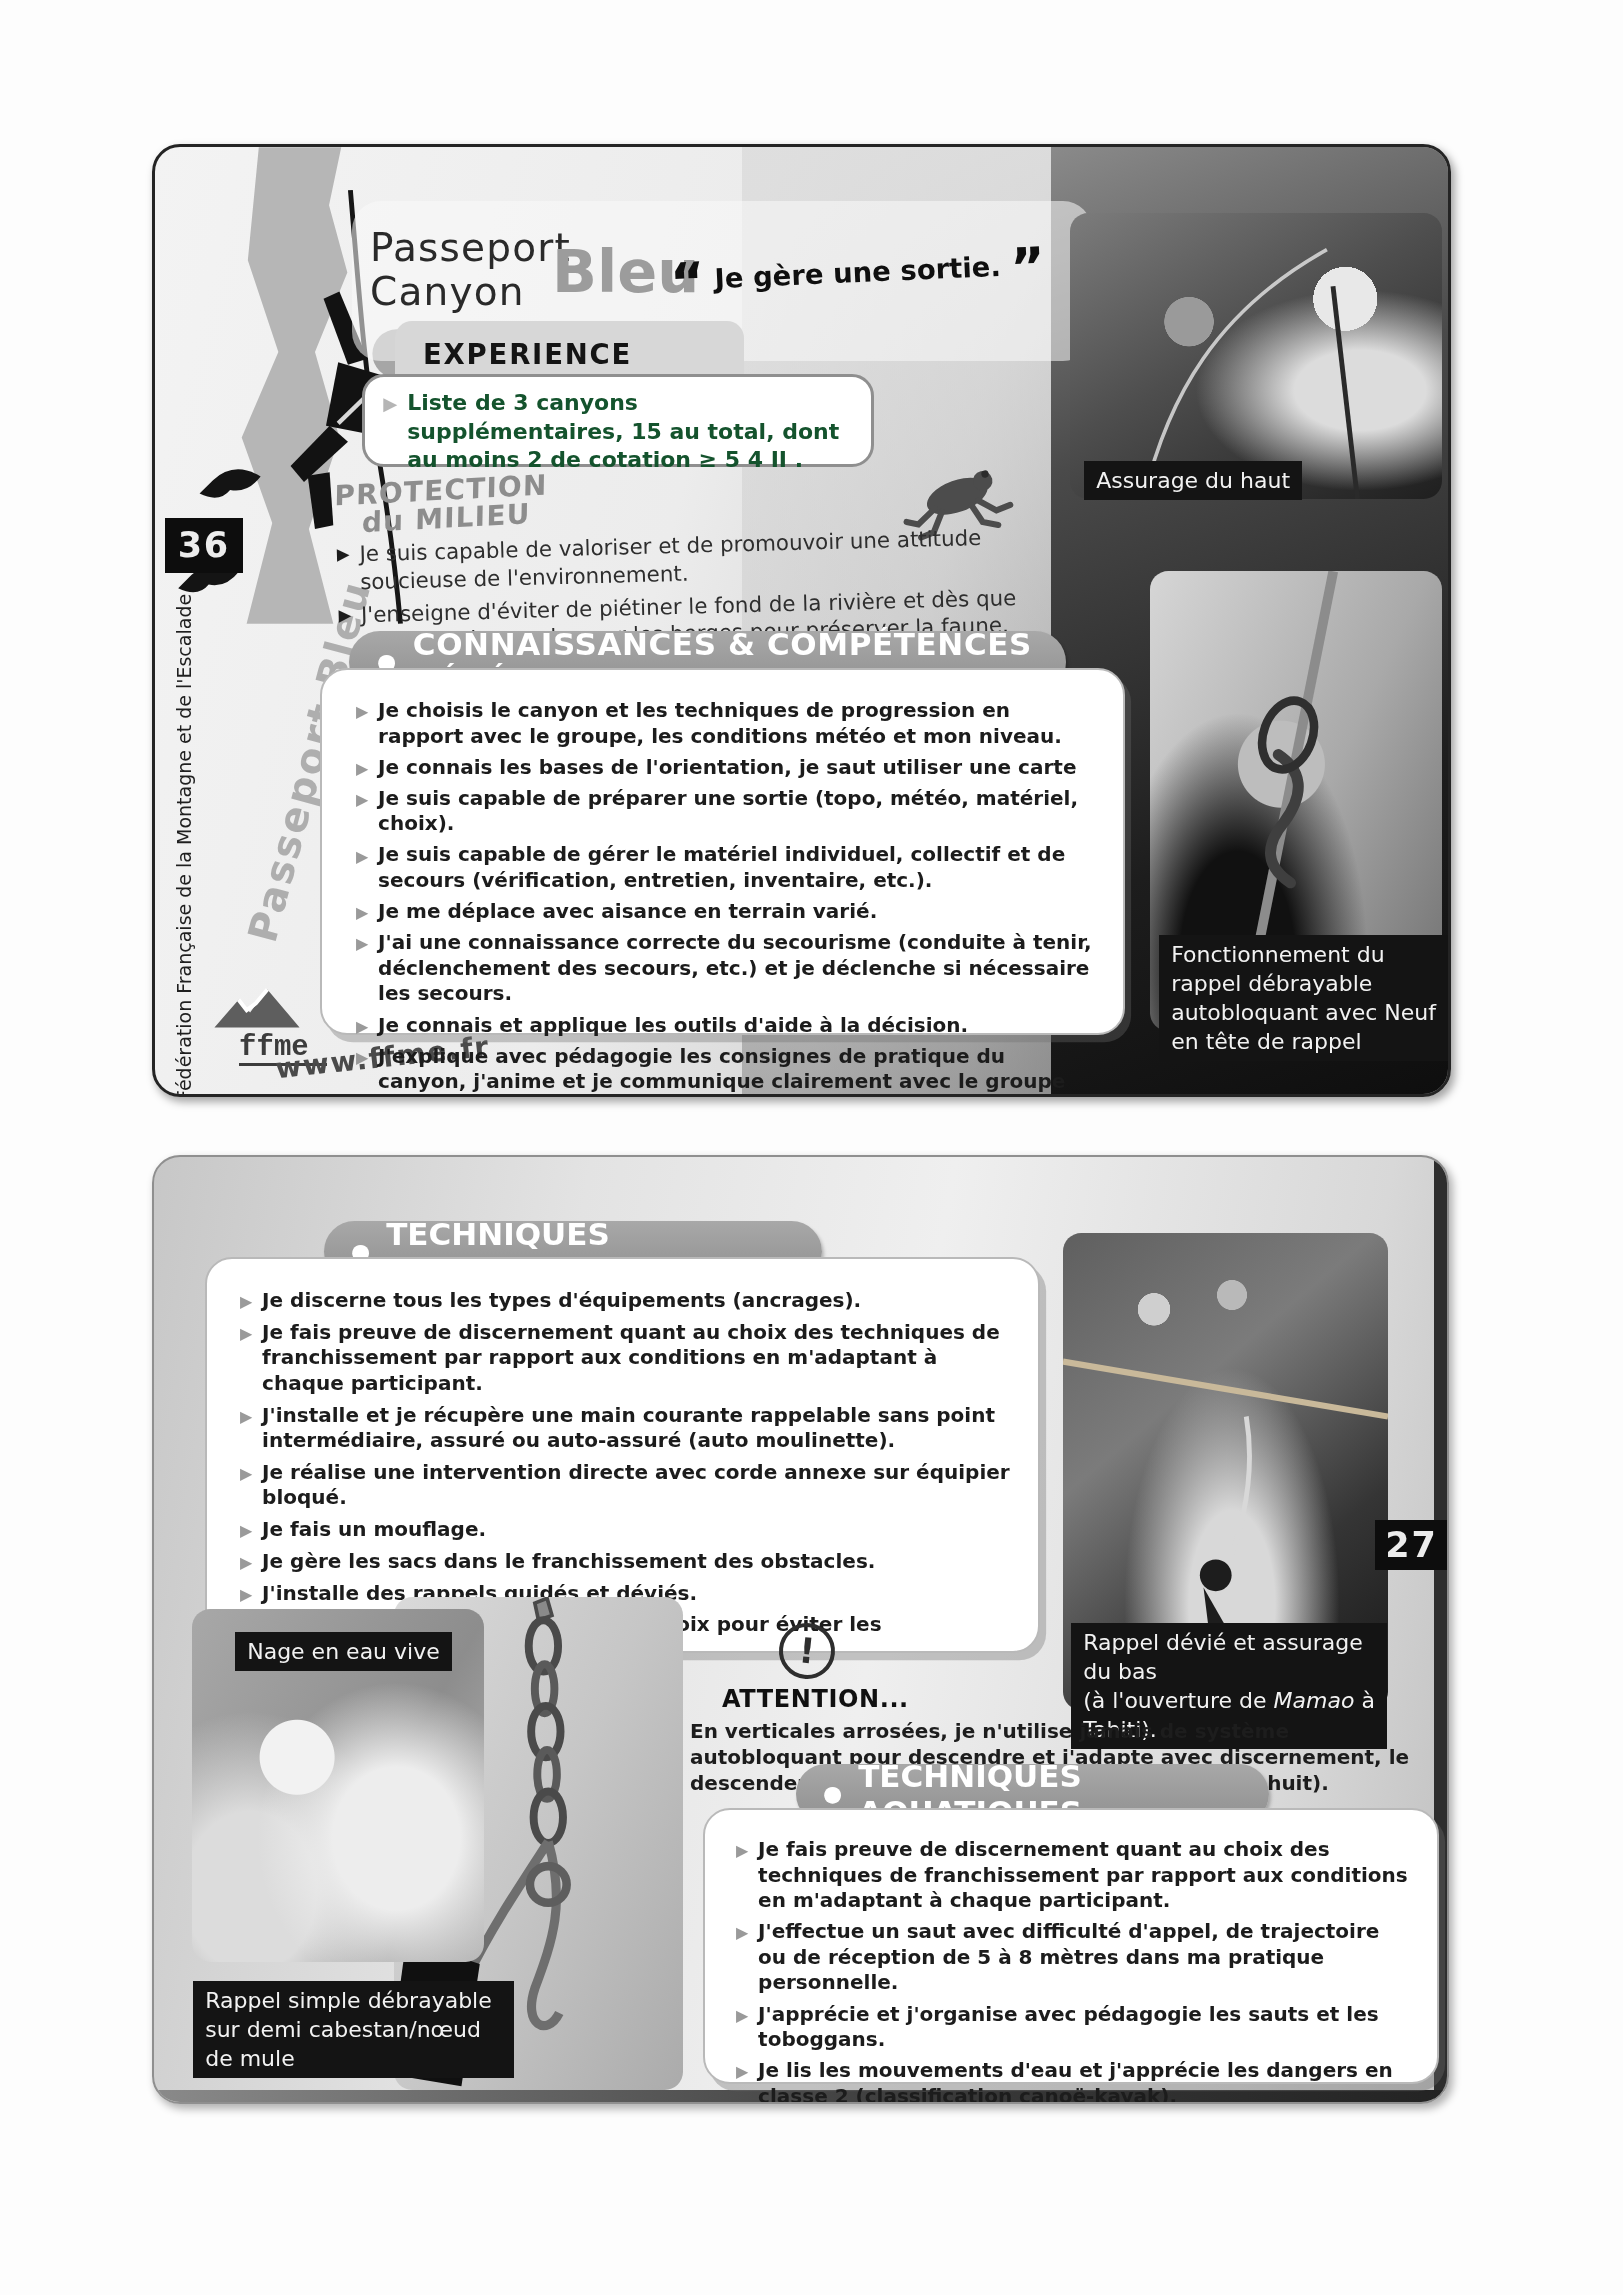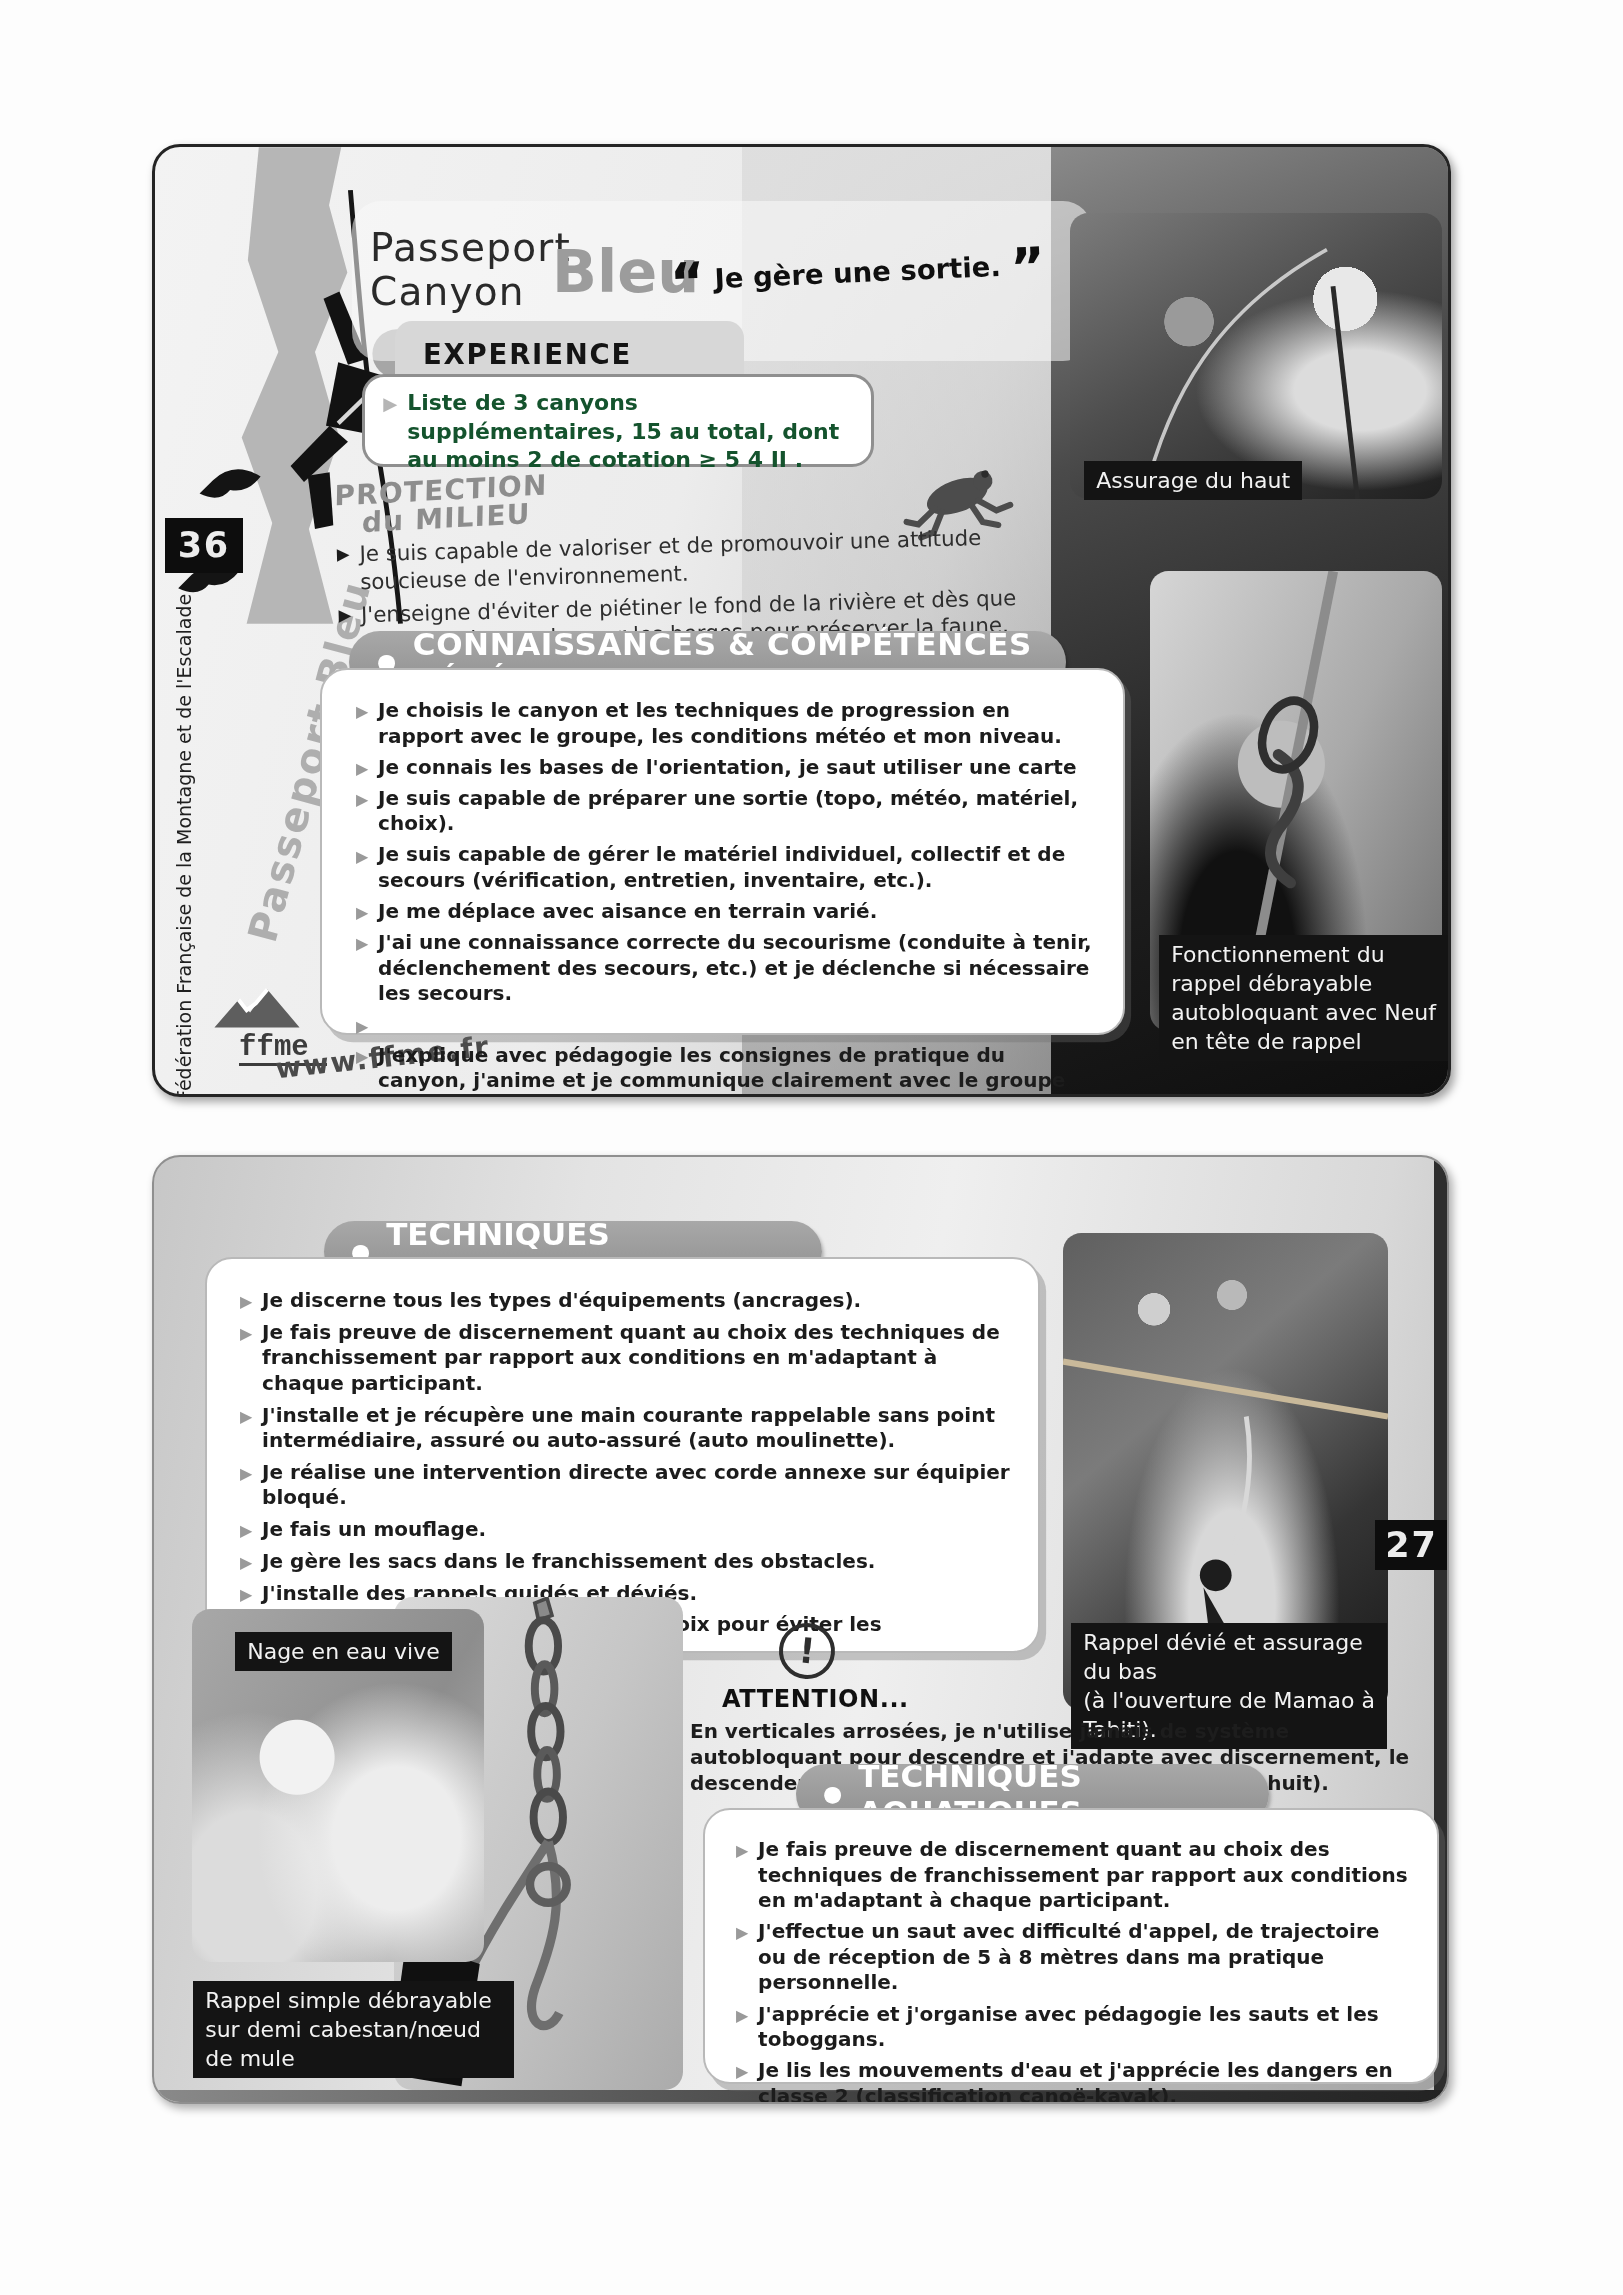--- a/index.html
+++ b/index.html
@@ -76,21 +76,21 @@
   .photo2{left:995px;top:424px;width:292px;height:460px;
        background:
         radial-gradient(circle at 45% 42%, #bdbdbd 0 43px, rgba(189,189,189,0) 44px),
         radial-gradient(ellipse at 30% 85%, #111111 0 20%, rgba(17,17,17,0) 45%),
         linear-gradient(115deg,#d6d6d6 0%,#a9a9a9 55%,#6f6f6f 100%);}
   .rope-svg{position:absolute;left:0;top:0;width:100%;height:100%;}
   .caption{position:absolute;background:#141414;color:#f2f2f2;font-size:22px;
        padding:4.9px 12.2px;line-height:1.32;}
   .cap1{left:929px;top:314px;}
   .cap2{left:1004px;top:788px;width:276px;}
-  .cap-it{}
+  .cap-it{font-style:italic;}
 
   
   .page2{left:152px;top:1155px;width:1293px;height:945px;
        background:linear-gradient(100deg,#c7c7c7 0%,#e3e3e3 30%,#efefef 55%,#d8d8d8 85%,#bfbfbf 100%);
        border:2.4px solid #8f8f8f;box-shadow:3.7px 4.9px 8.6px rgba(0,0,0,.3);}
   .p2-bottom{left:0;bottom:0;width:100%;height:12.2px;
        background:linear-gradient(90deg,#8a8a8a,#3a3a3a 60%,#232323);}
   .p2-right{right:0;top:0;width:13.5px;height:100%;background:#2e2e2e;}
   .tv-banner{left:170px;top:64px;width:471px;height:61px;padding:0 0 0 27px;font-size:31px;}
   .tv-panel{left:51px;top:100px;width:835px;height:396px;padding:29px 24.5px 18.3px 33px;gap:6.1px;}
@@ -220,20 +220,21 @@
       <div class="li">
           <span class="b">▶</span>
           <span class="t">Je me déplace avec aisance en terrain varié.</span>
         </div>
       <div class="li">
           <span class="b">▶</span>
           <span class="t">J'ai une connaissance correcte du secourisme (conduite à tenir, déclenchement des secours, etc.) et je déclenche si nécessaire les secours.</span>
         </div>
       <div class="li">
           <span class="b">▶</span>
+          <span class="t">Je connais et applique les outils d'aide à la décision.</span>
         </div>
       <div class="li">
           <span class="b">▶</span>
           <span class="t">J'explique avec pédagogie les consignes de pratique du canyon, j'anime et je communique clairement avec le groupe (respect de l'environnement, consignes de pratiques, ...)</span>
         </div>
 
     </div>
 
     <div class="abs photo photo1">
       <svg class="rope-svg" viewBox="0 0 608 468">

